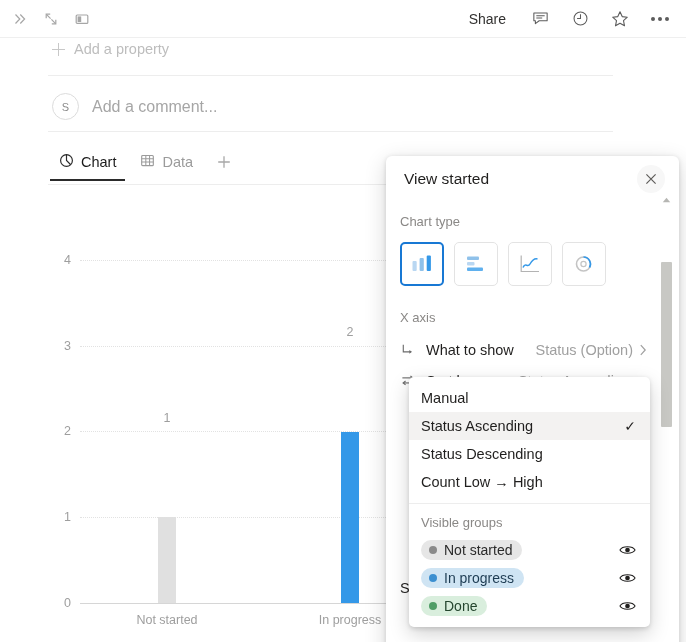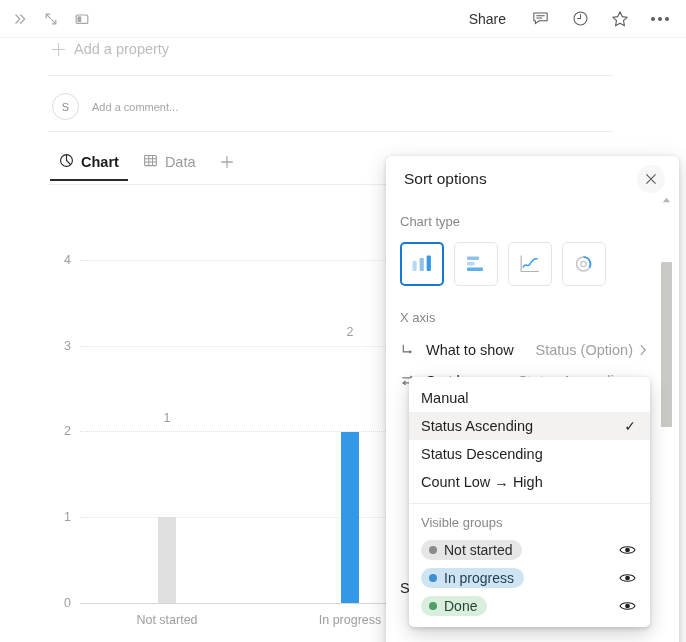--- a/index.html
+++ b/index.html
@@ -125,21 +125,21 @@
     border-radius: 50%;
     border: 1px solid #dcdcdc;
     display: flex;
     align-items: center;
     justify-content: center;
     font-size: 11px;
     color: #8c8c8c;
     background: #fff;
   }
   .comment-placeholder {
-    font-size: 11px;
+    font-size: 16px;
     color: #a6a6a6;
   }
 
   
   .tabs {
     position: absolute;
     left: 50px; top: 110px;
     display: flex;
     align-items: center;
     gap: 6px;
@@ -147,21 +147,21 @@
   .tab {
     display: flex;
     align-items: center;
     gap: 7px;
     padding: 6px 9px 10px 9px;
     font-size: 14.5px;
     color: #9b9b9b;
     cursor: pointer;
     position: relative;
   }
-  .tab.active { color: #1b1b1b; font-weight: bold; }
+  .tab.active { color: #1b1b1b; font-weight: normal; }
   .tab.active::after {
     content: "";
     position: absolute;
     left: 0; right: 0; bottom: 0;
     height: 2px;
     background: #2b2b2b;
   }
   .tab-add {
     padding: 6px 8px 10px 8px;
     color: #a8a8a8;
@@ -551,21 +551,21 @@
     </div>
     <div class="bar-value" style="left:167px; top:219px;">1</div>
     <div class="bar-value" style="left:350px; top:133px;">2</div>
 
     <div class="xlabel" style="left:167px; top:421px;">Not started</div>
     <div class="xlabel" style="left:350px; top:421px;">In progress</div>
   </div>
 
   <div class="panel">
     <div class="panel-header">
-      <span class="panel-title">Sort options</span>
+      <span class="panel-title">View started</span>
       <span class="panel-close">
         <svg width="12" height="12" viewBox="0 0 12 12">
           <path d="M1.4 1.4 L10.6 10.6 M10.6 1.4 L1.4 10.6" stroke="#605e5c" stroke-width="1.2"></path>
         </svg>
       </span>
     </div>
 
     <div class="panel-body">
       <div class="section-label">Chart type</div>
 

